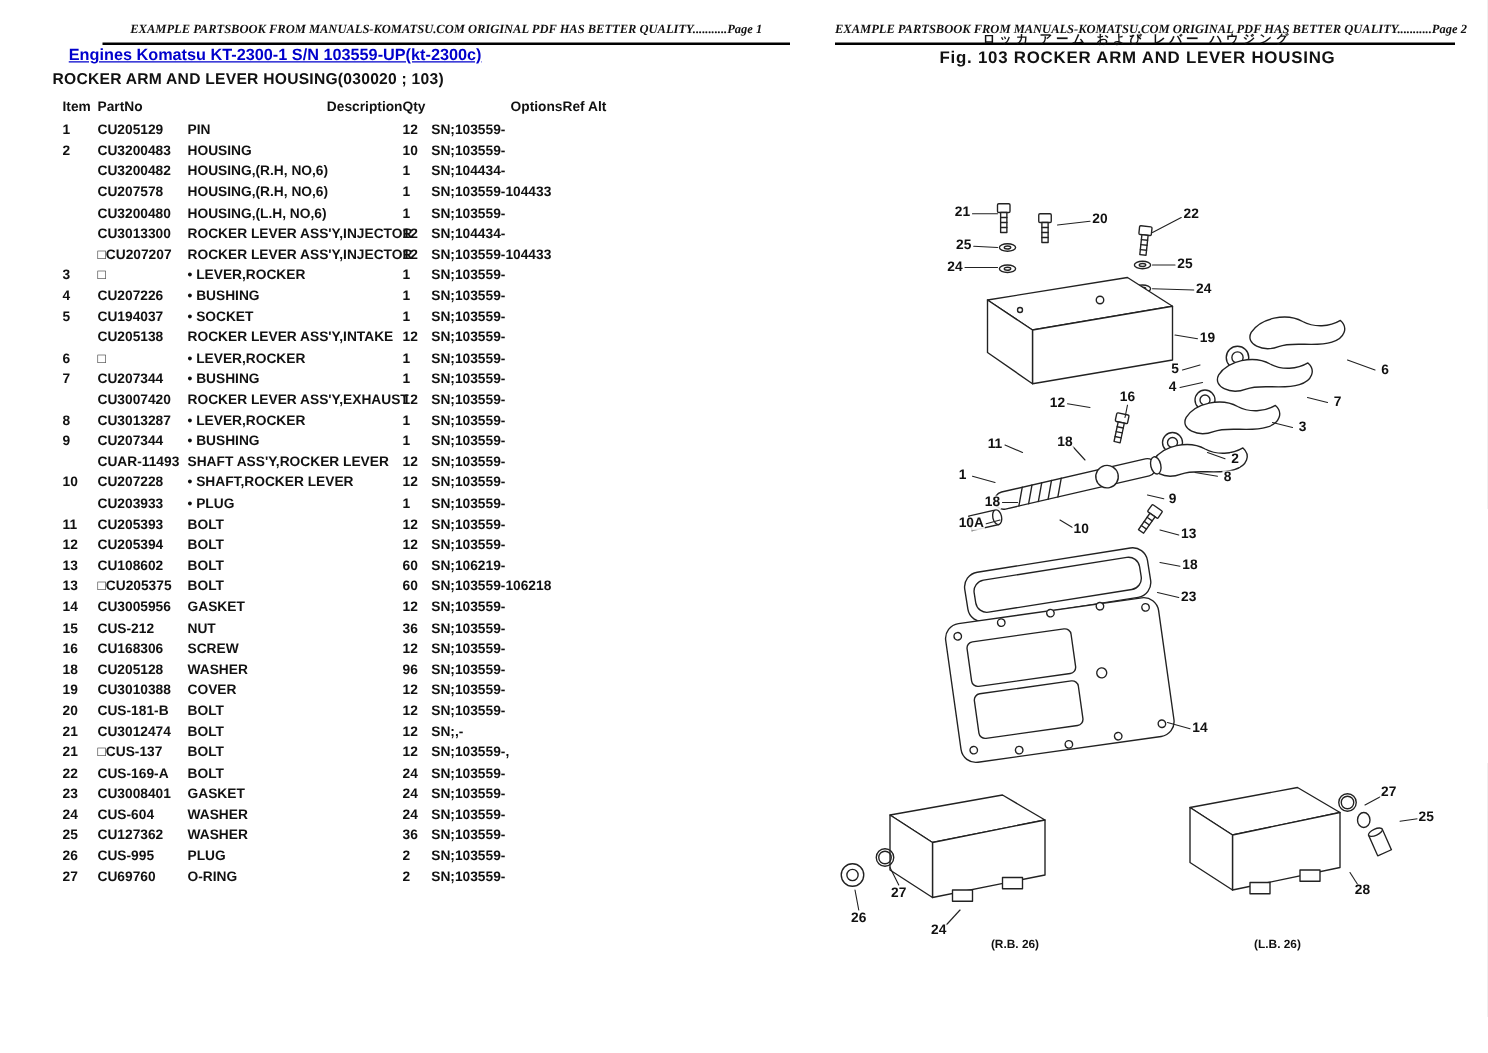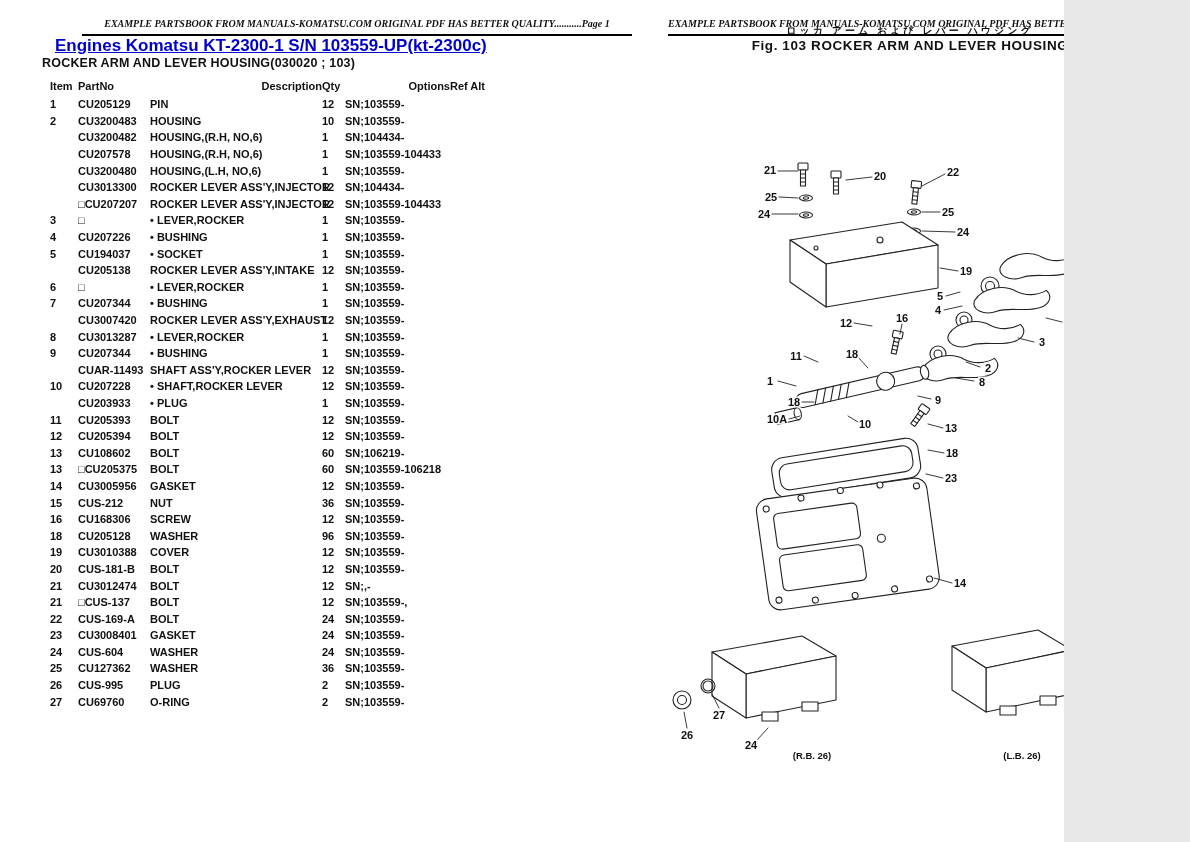--- a/index.html
+++ b/index.html
@@ -1,25 +1,25 @@
 <!DOCTYPE html>
 <html><head>
 <meta charset="utf-8">
 <style>
   html,body{margin:0;padding:0;background:#e8e8e8;}
-  .sheet{position:relative;width:1064px;height:842px;background:#ffffff;overflow:hidden;
+  .sheet{position:relative;width:1190px;height:842px;background:#ffffff;overflow:hidden;
          font-family:"Liberation Sans",sans-serif;color:#111;}
   
   .page-header{position:absolute;top:18px;height:16px;border-bottom:2px solid #000;
                font-family:"Liberation Serif",serif;font-style:italic;font-weight:bold;
                font-size:10px;text-align:center;white-space:nowrap;}
   .page-header.left{left:82px;width:550px;}
   .page-header.right{left:668px;width:496px;}
   
-  .model-link{position:absolute;left:42px;top:36px;font-size:17px;font-weight:bold;
+  .model-link{position:absolute;left:42px;top:36px;font-size:13px;font-weight:bold;
               color:#0000cc;text-decoration:underline;padding-left:13px;}
   .section-title{position:absolute;left:42px;top:56px;font-size:12.5px;font-weight:bold;letter-spacing:0.2px;text-align:right;}
   .parts-table{position:absolute;left:45px;top:76px;width:456px;font-size:11px;font-weight:bold;}
   .thead-row,.trow{display:grid;grid-template-columns:33px 72px 172px 23px 105px 51px;
                    height:16.6px;align-items:center;white-space:nowrap;}
   .thead-row{height:20px;}
   .h0,.c0{padding-left:5px;}
   .h2{text-align:right;}
   .h4{text-align:right;}
   .c,.h{overflow:visible;}

